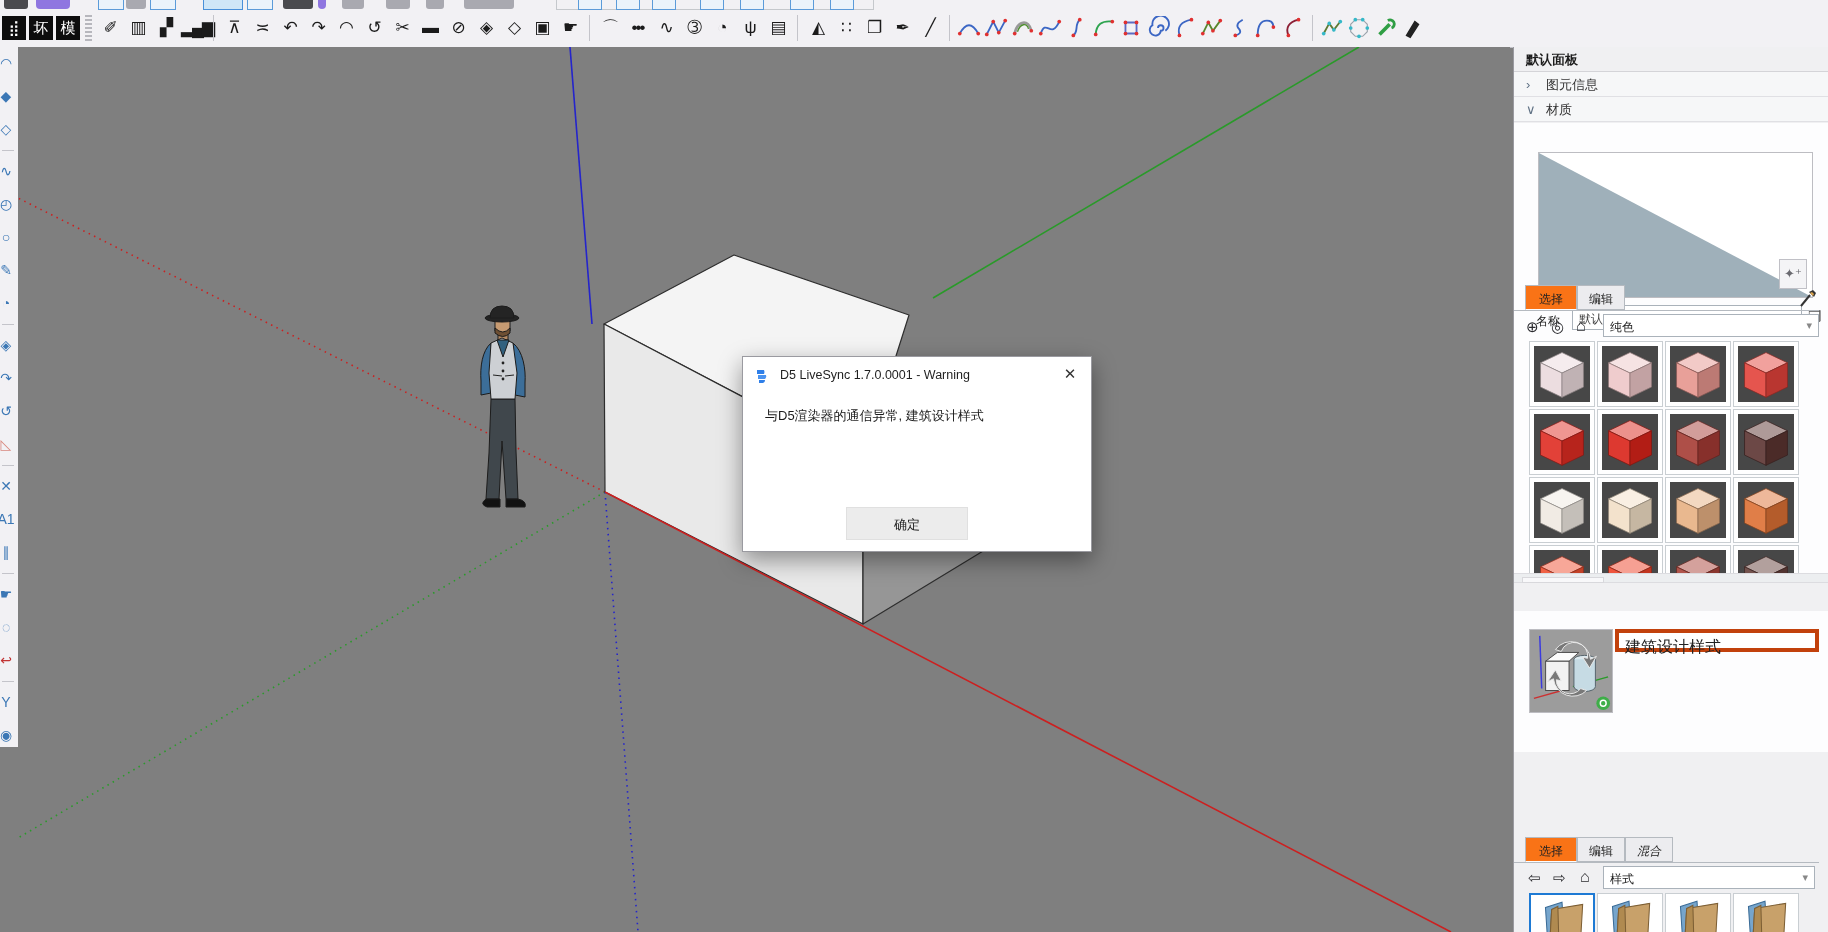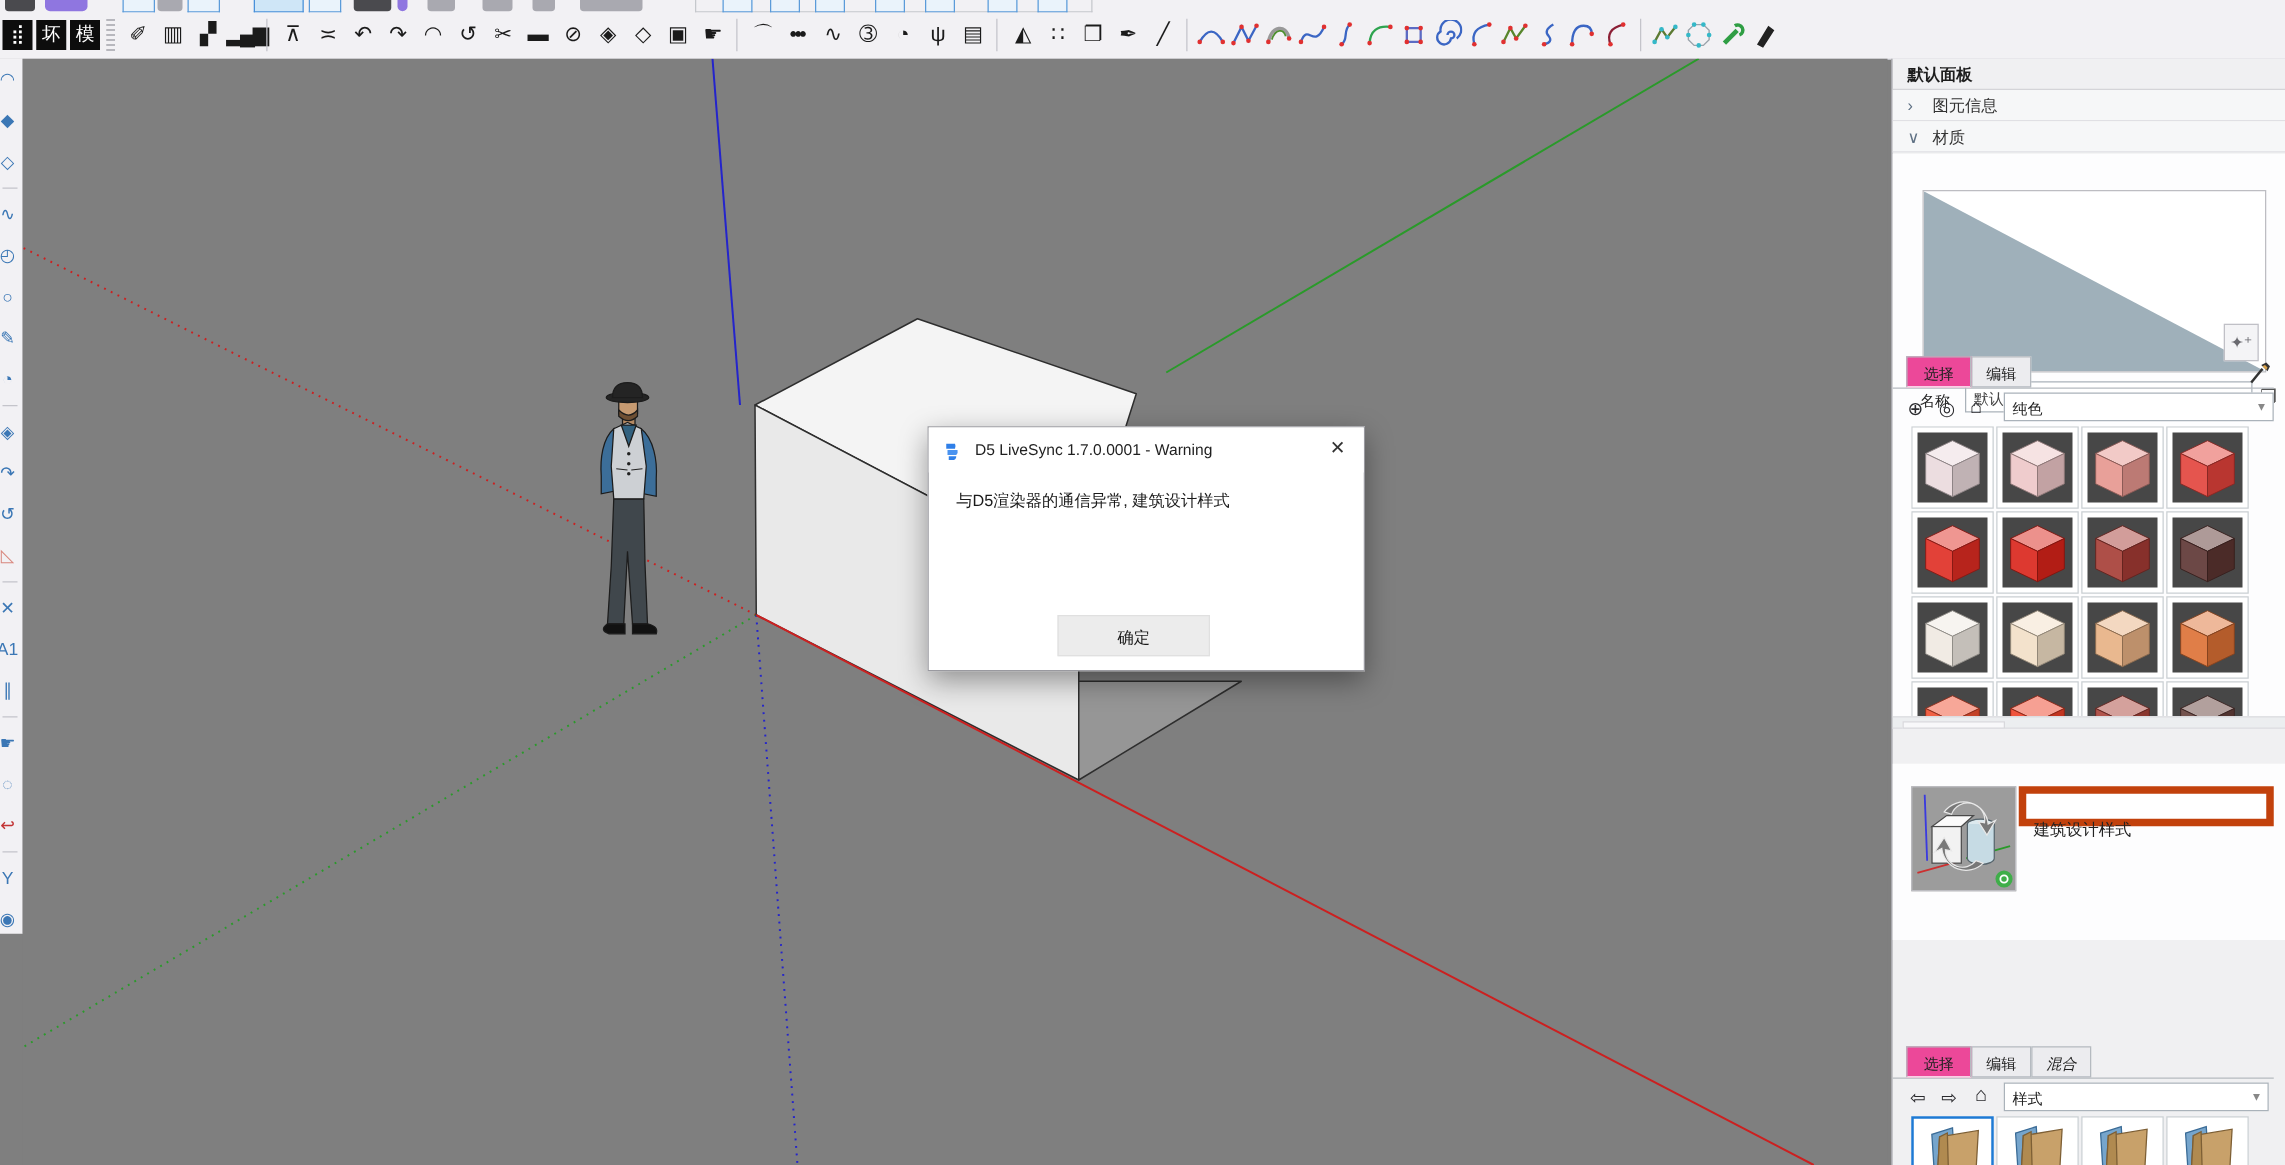--- a/index.html
+++ b/index.html
@@ -21,21 +21,21 @@
   .tb-sep{width:1px;height:26px;background:#c4c4ca;margin:0 4px;flex:none;}
   .tb-handle{width:7px;height:26px;flex:none;background:repeating-linear-gradient(#b7b7bd 0 2px,transparent 2px 4px);margin:0 2px;}
   .tb-sv{width:24px;height:24px;flex:none;}
   
   #tb-left{position:absolute;left:0;top:47px;width:18px;height:700px;background:#f2f1f4;border-right:1px solid #d9d9de;overflow:hidden;}
   .lt-g{display:block;width:22px;margin-left:-5px;height:33px;line-height:33px;font-size:14px;color:#3b77b5;text-align:center;}
   .lt-sep{display:block;width:12px;height:1px;background:#c4c4ca;margin:4px 0 4px 2px;}
   
   #viewport{position:absolute;left:18px;top:47px;width:1492px;height:885px;background:#7f7f7f;}
   
-  #dialog{position:absolute;left:742px;top:341px;width:350px;height:196px;background:#fff;border:1px solid #9a9aa0;box-shadow:0 8px 22px rgba(0,0,0,.4);box-sizing:border-box;}
+  #dialog{position:absolute;left:742px;top:356px;width:350px;height:196px;background:#fff;border:1px solid #9a9aa0;box-shadow:0 8px 22px rgba(0,0,0,.4);box-sizing:border-box;}
   #dlg-title{position:absolute;left:0;top:0;right:0;height:36px;background:#fff;}
   #dlg-logo{position:absolute;left:11px;top:9px;width:18px;height:18px;}
   #dlg-title-text{position:absolute;left:37px;top:11px;font-size:12.5px;color:#1f1f1f;}
   #dlg-close{position:absolute;right:0;top:0;width:42px;height:34px;text-align:center;line-height:34px;font-size:15px;color:#333;}
   #dlg-msg{position:absolute;left:22px;top:50px;font-size:13px;color:#1a1a1a;}
   #dlg-ok{position:absolute;left:103px;top:150px;width:122px;height:33px;background:#ececec;border:1px solid #e0e0e0;text-align:center;line-height:33px;font-size:13px;color:#1a1a1a;box-sizing:border-box;}
   
   #panel{position:absolute;left:1513px;top:47px;width:315px;height:885px;background:#f0f0f2;border-left:1px solid #9a9aa0;box-sizing:border-box;overflow:hidden;}
   .p-abs{position:absolute;box-sizing:border-box;}
   #p-header{left:0;top:0;width:315px;height:25px;border-bottom:1px solid #d4d4d8;font-size:13px;font-weight:bold;color:#1d1d1d;padding:4px 0 0 12px;}
@@ -44,35 +44,35 @@
   #sec-entity{top:25px;} #sec-mat{top:50px;} #sec-style{top:536px;height:28px;}
   #mat-body{left:0;top:76px;width:315px;height:450px;background:#fdfdfe;}
   #style-body{left:0;top:564px;width:315px;height:141px;background:#fdfdfe;}
   #mat-preview{left:24px;top:105px;width:275px;height:146px;background:#fff;border:1px solid #bdbdc2;}
   #mat-preview-tri{position:absolute;left:0;top:0;width:100%;height:100%;background:#9fb0ba;clip-path:polygon(0 0,100% 100%,0 100%);}
   #mat-sparkle{position:absolute;right:5px;bottom:8px;width:26px;height:28px;background:#f4f4f6;border:1px solid #c0c0c6;color:#6a6a70;font-size:13px;text-align:center;line-height:28px;}
   #mat-name-lbl{left:22px;top:266px;font-size:12px;color:#222;}
   #mat-name-inp{left:58px;top:258px;width:230px;height:25px;background:#fff;border:1px solid #aab2ba;font-size:12px;color:#444;padding:5px 0 0 6px;}
   #mat-copy{left:294px;top:261px;font-size:15px;color:#555;}
   .tab{height:25px;font-size:12px;color:#222;text-align:center;padding-top:5px;border:1px solid #b5bac0;background:#ececef;}
-  .tab.active{background:#ec4899;border-bottom:1px solid #fdfdfe;z-index:2;}
+  .tab.active{background:#f97316;border-bottom:1px solid #fdfdfe;z-index:2;}
   .tabline{height:1px;background:#b5bac0;}
   #mat-eyedrop{left:283px;top:240px;width:22px;height:22px;}
   .mini-g{font-size:15px;color:#2a2a2e;}
   #mat-plus{left:12px;top:271px;} #mat-inmodel{left:37px;top:271px;} #mat-home{left:62px;top:270px;font-size:16px;}
   .dropdown{background:#fff;border:1px solid #aab2ba;font-size:12px;color:#222;padding:4px 0 0 6px;}
   .dd-caret{position:absolute;right:6px;top:4px;color:#888;font-size:11px;}
   #mat-dd{left:89px;top:267px;width:216px;height:23px;}
   #swatch-grid{left:15px;top:294px;width:286px;height:232px;overflow:hidden;}
   .swatch{position:absolute;width:66px;height:66px;background:#fff;border:1px solid #c9ced2;box-sizing:border-box;}
   .swatch-in{position:absolute;left:4px;top:4px;width:56px;height:56px;background:#474747;}
   #splitter{left:0;top:526px;width:315px;height:10px;background:#eceef0;border-top:1px solid #dcdce0;border-bottom:1px solid #dcdce0;}
   #splitter-grip{position:absolute;left:8px;top:3px;width:80px;height:4px;background:#f8f8fa;border:1px solid #d8d8dc;}
   #style-thumb{left:15px;top:582px;width:84px;height:84px;border:1px solid #bdbdc2;background:#9c9c9c;}
-  #style-name{left:101px;top:582px;width:204px;height:23px;background:#fff;border:6px solid #c2410c;font-size:13px;color:#222;padding:20px 0 0 6px;}
+  #style-name{left:101px;top:582px;width:204px;height:23px;background:#fff;border:4px solid #c2410c;font-size:16px;color:#222;padding:4px 0 0 6px;}
   #style-desc{left:101px;top:607px;width:204px;height:58px;background:#fff;border:1px solid #c9ced2;font-size:12px;color:#222;line-height:1.55;padding:4px 6px;}
   #style-tab1{left:11px;top:790px;width:52px;} #style-tab2{left:63px;top:790px;width:48px;} #style-tab3{left:111px;top:790px;width:48px;font-style:italic;}
   #mat-tab1{left:11px;top:238px;width:52px;} #mat-tab2{left:63px;top:238px;width:48px;}
   #mat-tabline{left:0;top:263px;width:305px;} #style-tabline{left:0;top:815px;width:305px;}
   #st-back{left:14px;top:822px;} #st-fwd{left:39px;top:822px;} #st-home{left:66px;top:821px;font-size:16px;}
   #st-dd{left:89px;top:819px;width:212px;height:23px;}
   #folder-row{left:15px;top:846px;width:286px;height:39px;overflow:visible;}
   .folder-cell{position:absolute;width:66px;height:66px;background:#fff;border:1px solid #c9ced2;box-sizing:border-box;}
   .folder-cell.sel{border:2px solid #1e7ad4;}
 </style>

